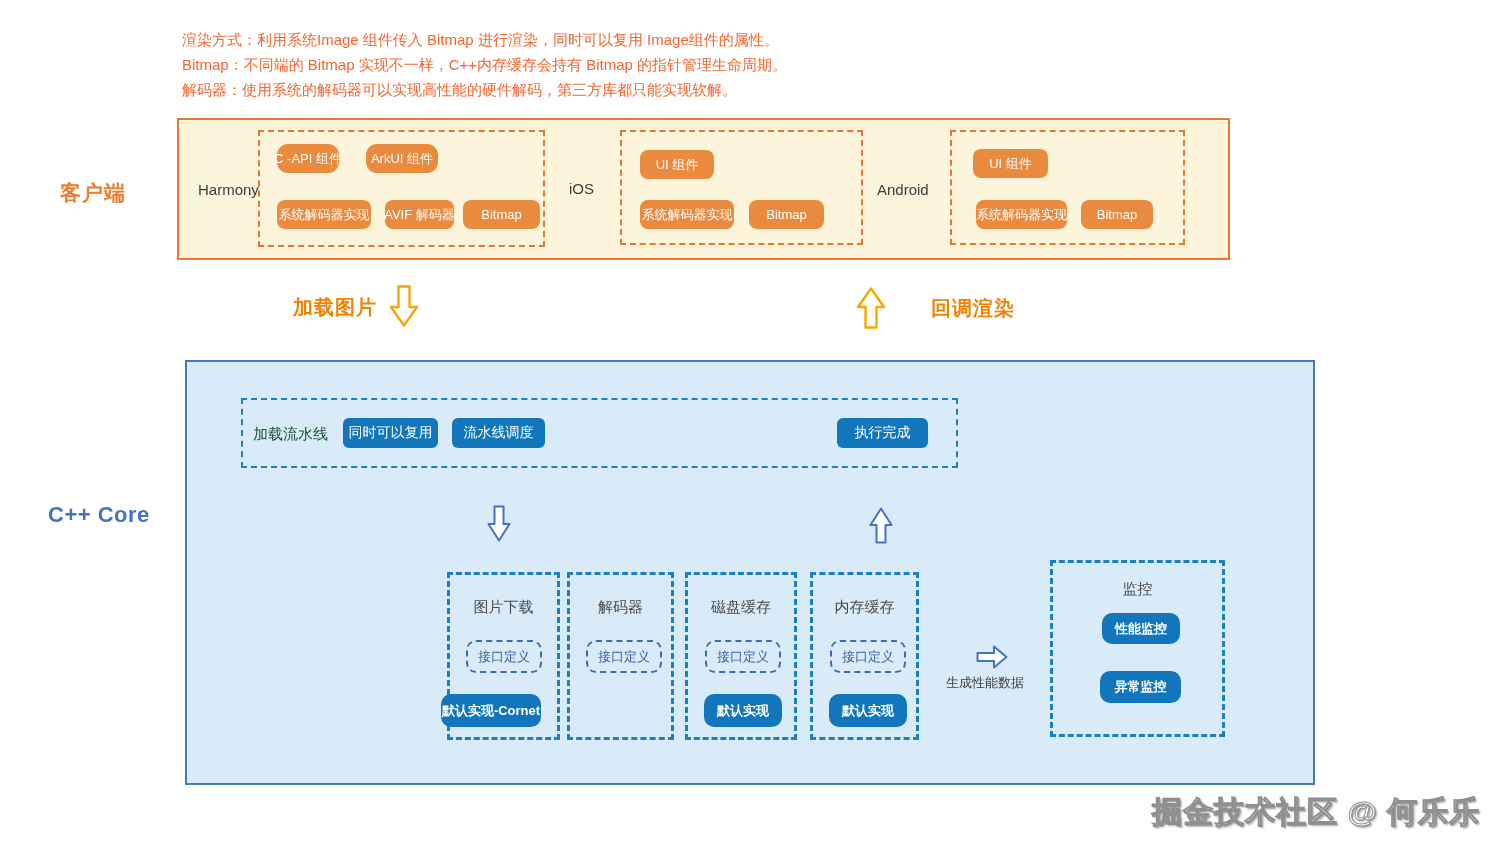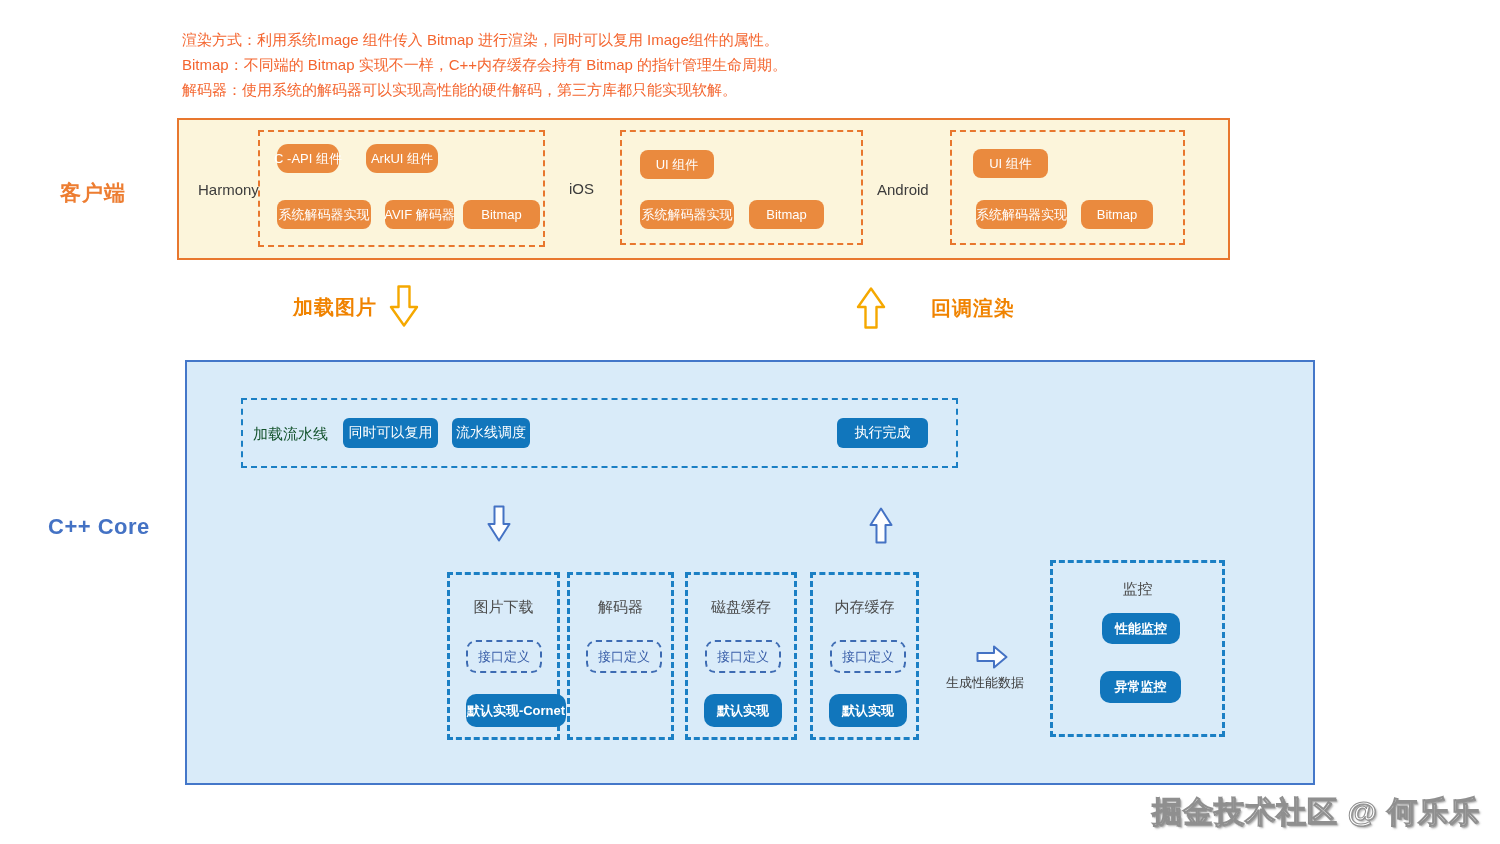--- a/index.html
+++ b/index.html
@@ -26,21 +26,21 @@
     display: flex; align-items: center; justify-content: center;
     font-size: 13px; height: 29px; white-space: nowrap; }
 
   
   .flow-label { font-size: 20px; font-weight: bold; color: #f08300; letter-spacing: 1px; }
   .arrow-svg { display: block; }
 
   
   .core-box { left: 185px; top: 360px; width: 1130px; height: 425px;
     background: #d9ebf9; border: 2px solid #4477c9; }
-  .core-label { left: 48px; top: 514px; font-size: 22px; font-weight: bold; color: #4472c4; letter-spacing: 0.5px; }
+  .core-label { left: 48px; top: 502px; font-size: 22px; font-weight: bold; color: #4472c4; letter-spacing: 0.5px; }
   .dashed-blue { border: 2px dashed #1b7fc4; }
   .dashed-blue-thick { border: 3px dashed #1b7fc4; }
   .pipeline-box { left: 241px; top: 398px; width: 717px; height: 70px; }
   .pipeline-label { left: 253px; top: 425px; font-size: 15px; color: #14532d; }
   .step-btn { background: #1176bc; color: #ffffff; border-radius: 6px;
     display: flex; align-items: center; justify-content: center;
     font-size: 14px; height: 30px; white-space: nowrap; }
   .module-box { top: 572px; height: 168px; }
   .module-title { top: 598px; font-size: 15px; color: #4a4a4a; text-align: center; }
   .iface-pill { top: 640px; height: 33px; border: 2px dashed #3d6bb3; border-radius: 10px;
@@ -99,34 +99,34 @@
   <path d="M 15,1.5 L 28,20 L 20.5,20 L 20.5,40.5 L 9.5,40.5 L 9.5,20 L 2,20 Z" fill="#ffffff" stroke="#f5a800" stroke-width="2.4" stroke-linejoin="round"></path>
 </svg>
 <div class="abs flow-label" style="left:903px; top:295px;margin-left:28px;">回调渲染</div>
 
 <div class="abs core-label">C++ Core</div>
 <div class="abs core-box"></div>
 
 <div class="abs dashed-blue pipeline-box"></div>
 <div class="abs pipeline-label">加载流水线</div>
 <div class="abs step-btn" style="left:343px; top:418px; width:95px;">同时可以复用</div>
-<div class="abs step-btn" style="left:452px; top:418px; width:78px;">流水线调度</div>
+<div class="abs step-btn" style="left:452px; top:418px; width:93px;">流水线调度</div>
 <div class="abs step-btn" style="left:825px; top:418px; width:91px;margin-left:12px;">执行完成</div>
 
 <svg class="abs arrow-svg" style="left:487px; top:505px;" width="24" height="37" viewBox="0 0 24 37">
   <path d="M 7.5,1.5 L 16.5,1.5 L 16.5,19 L 22.5,19 L 12,35.5 L 1.5,19 L 7.5,19 Z" fill="#fdfeff" stroke="#4472c4" stroke-width="2" stroke-linejoin="round"></path>
 </svg>
 <svg class="abs arrow-svg" style="left:869px; top:507px;" width="24" height="37" viewBox="0 0 24 37">
   <path d="M 12,1.5 L 22.5,18 L 16.5,18 L 16.5,35.5 L 7.5,35.5 L 7.5,18 L 1.5,18 Z" fill="#fdfeff" stroke="#4472c4" stroke-width="2" stroke-linejoin="round"></path>
 </svg>
 
 <div class="abs dashed-blue-thick module-box" style="left:447px; width:113px;"></div>
 <div class="abs module-title" style="left:447px; width:113px;">图片下载</div>
 <div class="abs iface-pill" style="left:466px; top:640px; width:76px;">接口定义</div>
-<div class="abs impl-btn" style="left:466px; top:694px; width:100px;">默认实现-Cornet</div>
+<div class="abs impl-btn" style="left:441px; top:694px; width:100px;">默认实现-Cornet</div>
 
 <div class="abs dashed-blue-thick module-box" style="left:567px; width:107px;"></div>
 <div class="abs module-title" style="left:567px; width:107px;">解码器</div>
 <div class="abs iface-pill" style="left:586px; top:640px; width:76px;">接口定义</div>
 
 <div class="abs dashed-blue-thick module-box" style="left:685px; width:112px;"></div>
 <div class="abs module-title" style="left:685px; width:112px;">磁盘缓存</div>
 <div class="abs iface-pill" style="left:705px; top:640px; width:76px;">接口定义</div>
 <div class="abs impl-btn" style="left:704px; top:694px; width:78px;">默认实现</div>
 

